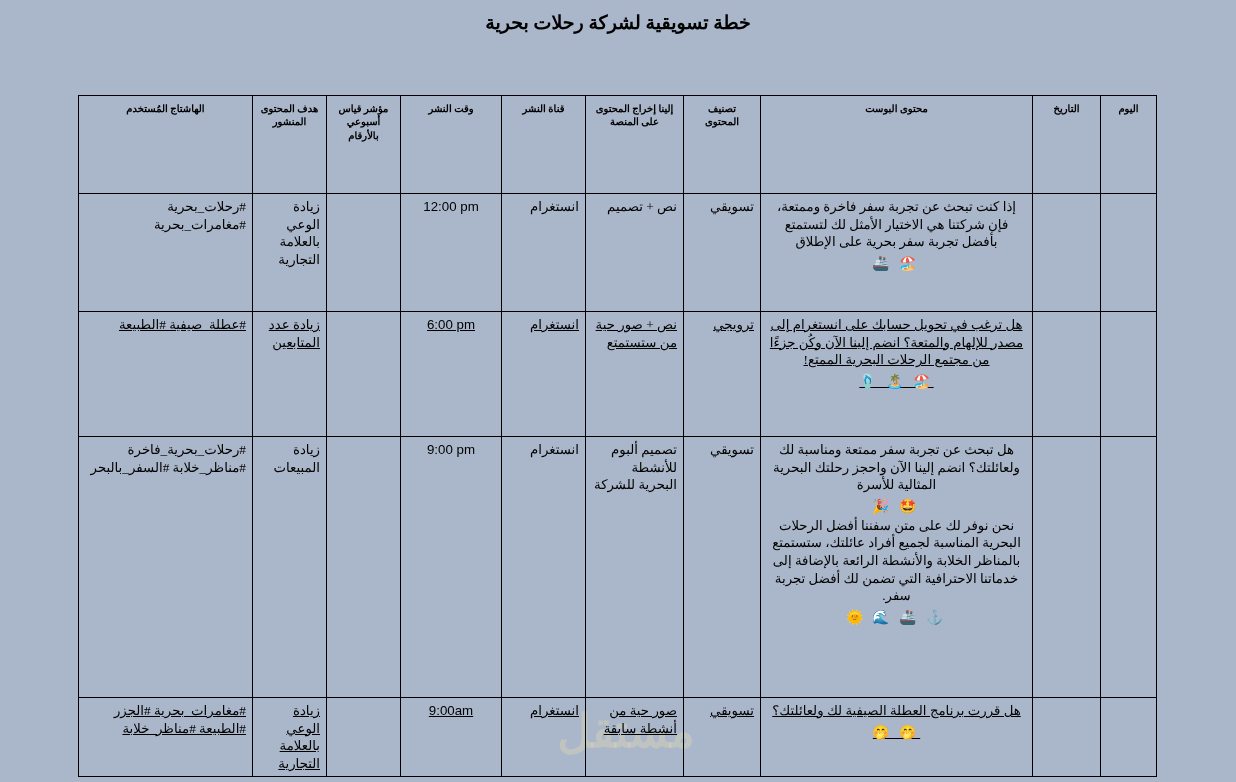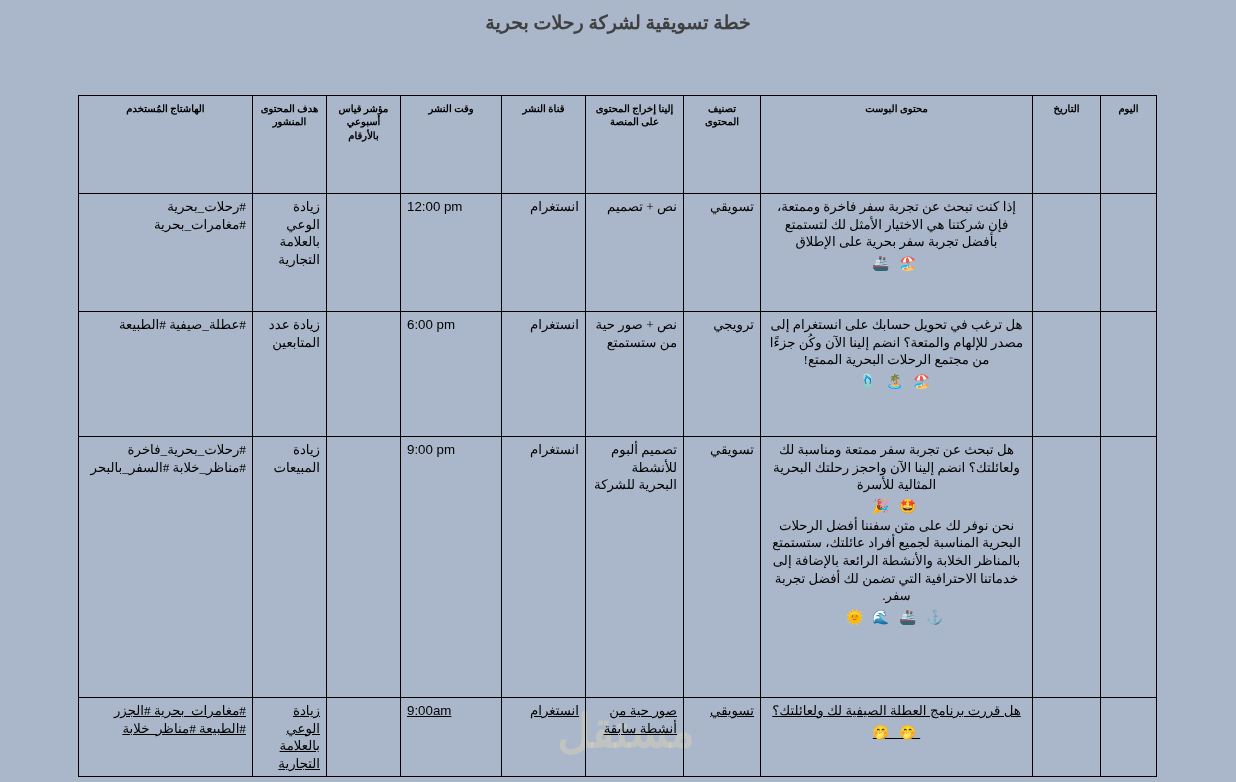--- a/index.html
+++ b/index.html
@@ -39,21 +39,21 @@
     padding-left: 16px;
   }
 
   
   #doc-title {
     position: absolute;
     top: 11px;
     left: 0;
     width: 1236px;
     text-align: center;
-    color: #404040;
+    color: #000000;
     font-family: "Liberation Serif", serif;
     font-size: 19px;
     font-weight: bold;
     direction: rtl;
     z-index: 2;
   }
 
   
   #plan-table-wrap {
     position: absolute;
@@ -94,21 +94,21 @@
   col.c-class    { width: 77px;  }
   col.c-format   { width: 98px;  }
   col.c-channel  { width: 84px;  }
   col.c-time     { width: 101px; }
   col.c-kpi      { width: 74px;  }
   col.c-goal     { width: 74px;  }
   col.c-hash     { width: 174px; }
 
   td.cell-center { text-align: right; }
   td.time-cell {
-    text-align: left;
+    text-align: center;
     direction: ltr;
     font-family: "Liberation Sans", sans-serif;
     font-size: 14.5px;
     padding-top: 5px;
   }
   td.hash-cell {
     text-align: right;
     font-size: 13.4px;
     line-height: 1.4;
   }
@@ -120,21 +120,21 @@
   }
   .post-para { margin: 0 0 0 0; }
   .emoji-line {
     margin-top: 4px;
     font-size: 14px;
     letter-spacing: 3px;
     direction: ltr;
     text-align: center;
   }
   .r1 td { height: 110px; }
-  .r2 td { height: 117px; }
+  .r2 td { height: 117px; text-decoration: underline; }
   .r3 td { height: 253px; }
   .r4 td { height: 64px; text-decoration: underline; }
 </style>
 </head>
 <body>
 
 <div id="watermark">
   <span class="wm-top">مستقل</span>
 </div>
 

